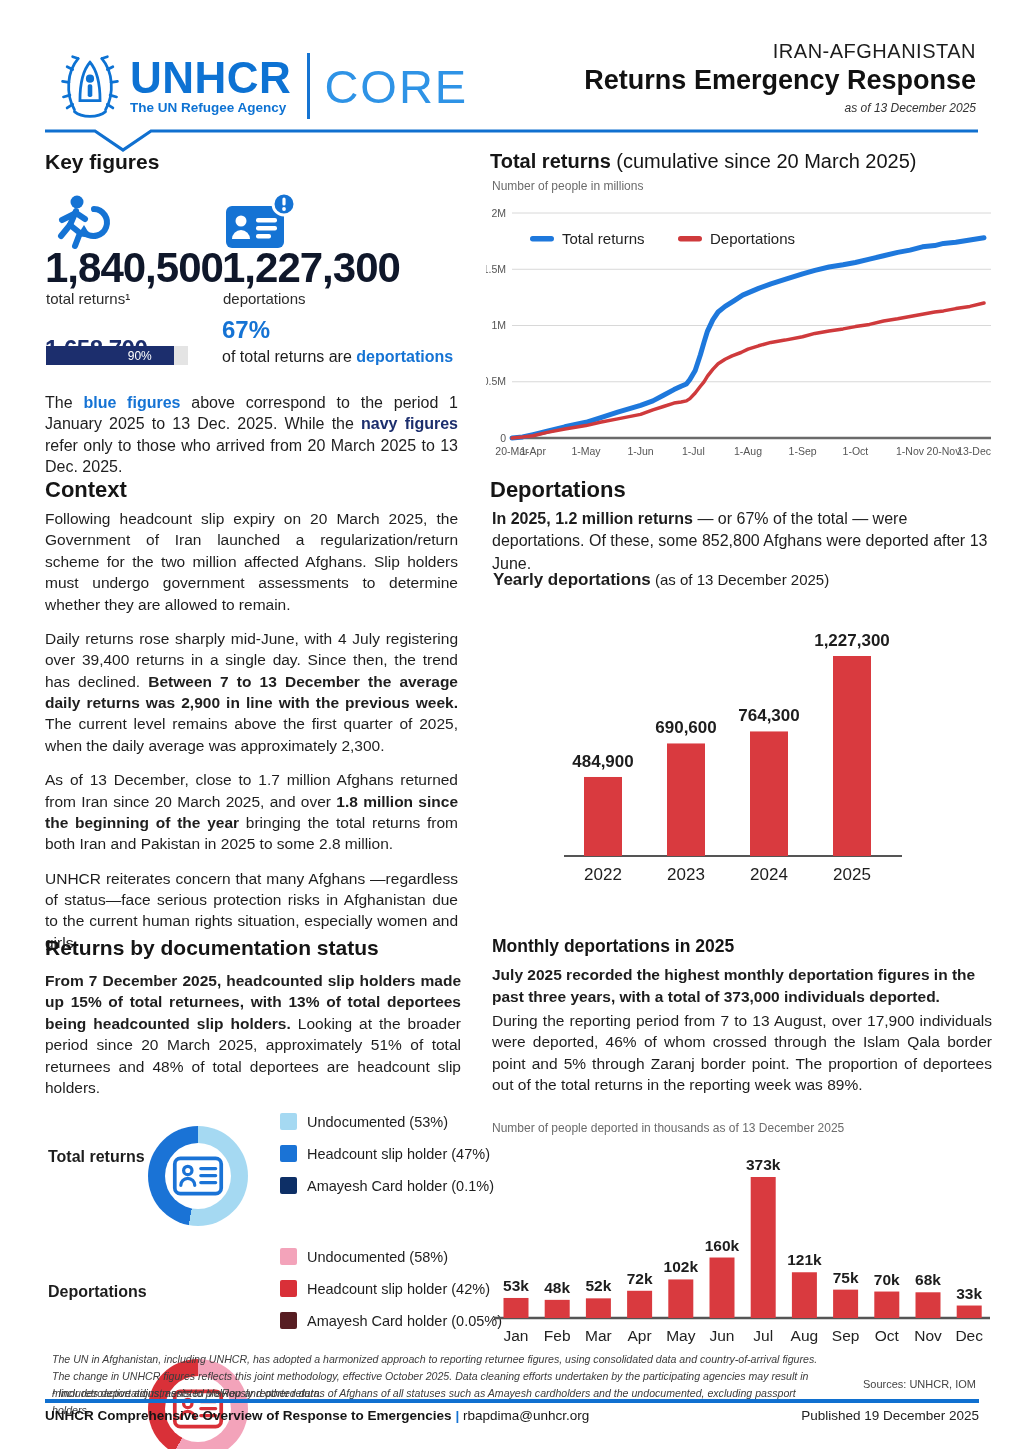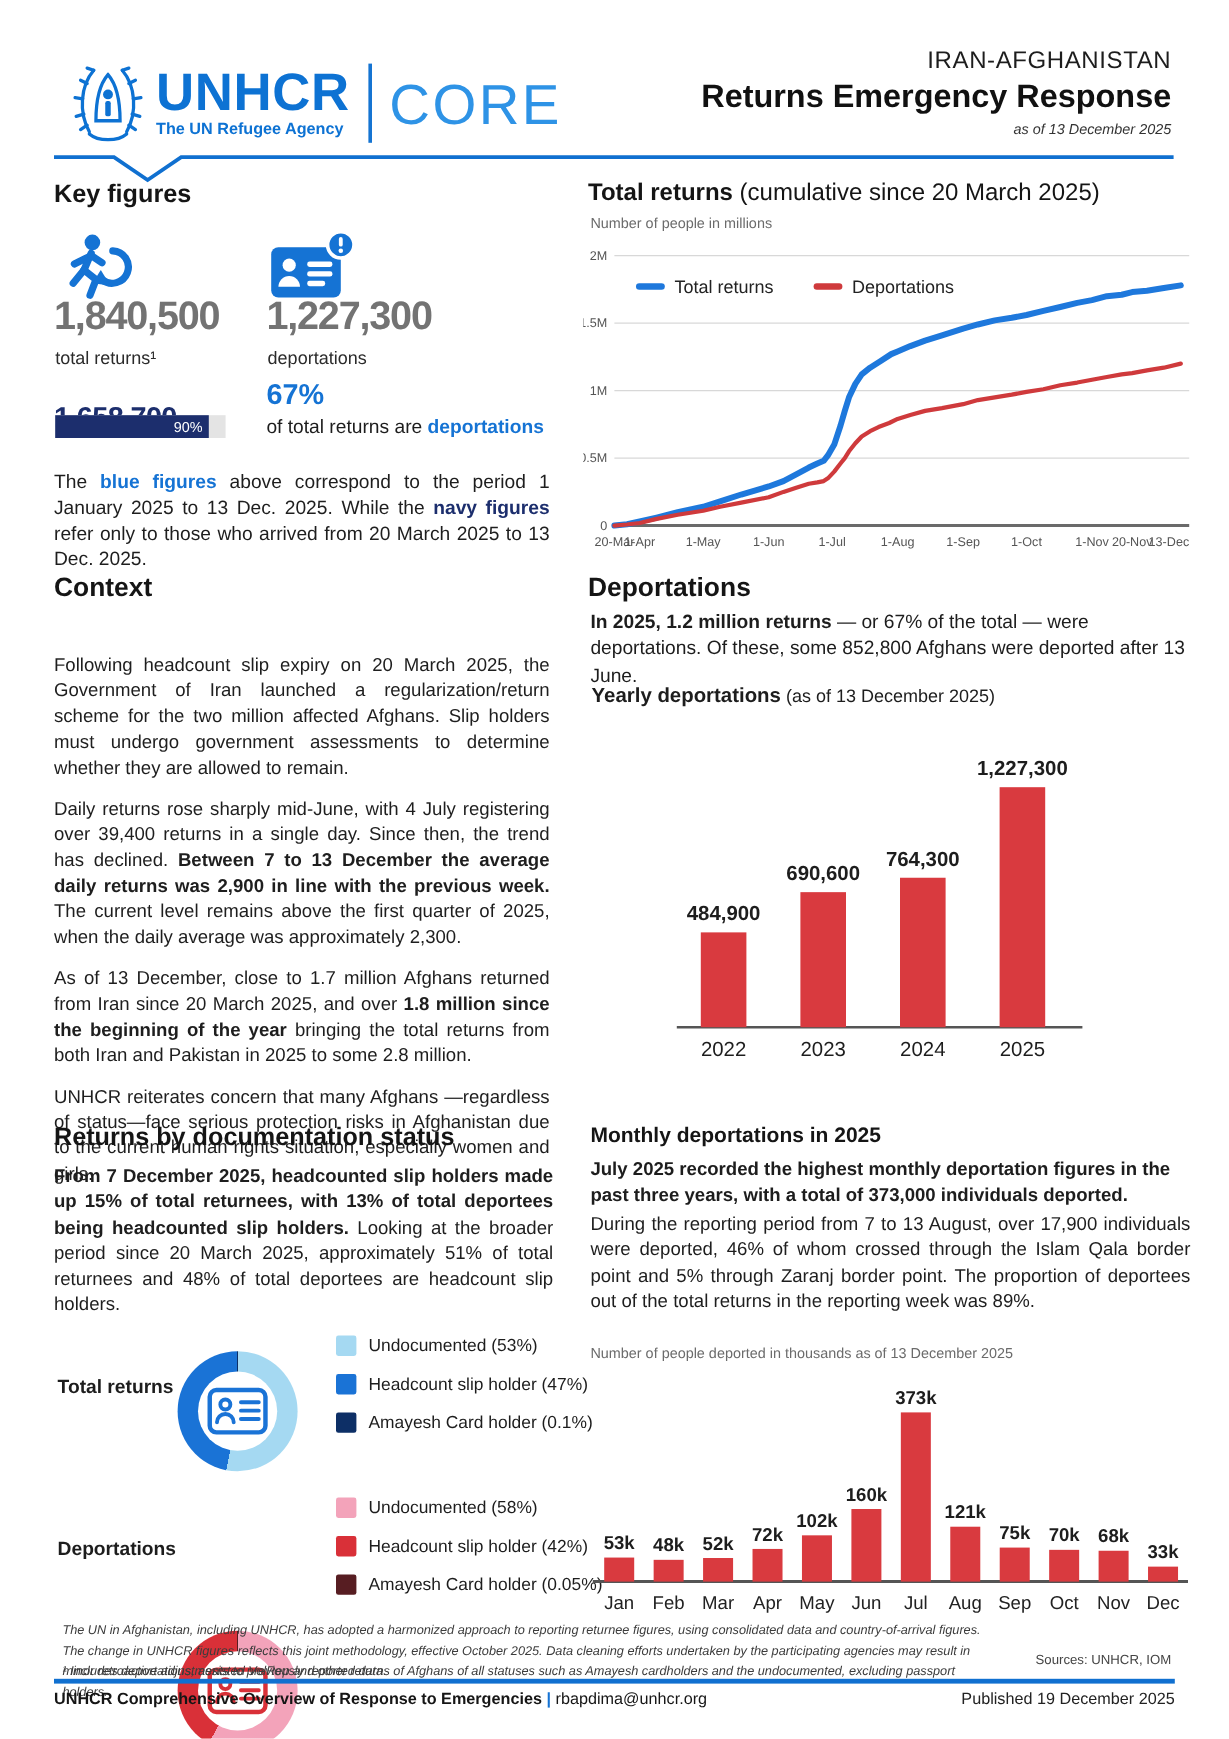--- a/index.html
+++ b/index.html
@@ -16,27 +16,27 @@
   .core-word { font-size:47px; font-weight:500; color:#2e93e6; letter-spacing:2px; }
   .header-titles { position:absolute; right:48px; top:40px; text-align:right; }
   .kicker { font-size:20px; font-weight:400; color:#1d1d1d; letter-spacing:0.5px; }
   .doc-title { font-size:27px; font-weight:700; color:#111; margin-top:2px; }
   .doc-date { font-size:12px; font-style:italic; color:#333; margin-top:5px; }
 
   h2.section { font-size:21px; font-weight:700; color:#151515; }
   .abs { position:absolute; }
 
   
-  .bignum { font-size:33px; font-weight:700; color:#737373; letter-spacing:-1px; }
+  .bignum { font-size:42px; font-weight:700; color:#0f172a; letter-spacing:-1px; }
   .stat-label { font-size:15px; color:#2b2b2b; }
   .navy-num { font-size:24px; font-weight:700; color:#1c2e6d; letter-spacing:-0.5px; }
   .pct-num { font-size:24px; font-weight:700; color:#1573d4; }
   .bar-track { width:142px; height:19px; background:#e4e4e4; position:relative; }
   .bar-fill { height:100%; background:#1c2e6d; display:flex; align-items:center; justify-content:flex-end; }
-  .bar-fill span { color:#fff; font-size:12px; padding-right:5px; }
+  .bar-fill span { color:#fff; font-size:12px; padding-right:22px; }
   .body-text { font-size:16px; line-height:1.33; text-align:justify; color:#1e1e1e; }
   .ctx-text { font-size:15.5px; line-height:1.38; text-align:justify; color:#1e1e1e; }
   .ctx-text p { margin-bottom:13px; }
 
   
   .chart-title { font-size:20px; color:#151515; }
   .chart-title b { font-weight:700; }
   .chart-sub { font-size:12px; color:#6b6b6b; }
   svg text { font-family:"Liberation Sans", sans-serif; }
 
@@ -132,21 +132,21 @@
         <span>90%</span>
       </div>
   </div>
 
   <div class="pct-num abs" style="left:222px; top:316px;">67%</div>
   <div class="abs" style="left:222px; top:348px; width:245px; font-size:16px;"><span>of total returns are </span><span style="font-weight: 700; color: rgb(21, 115, 212);">deportations</span></div>
 
   <div class="body-text abs" style="left:45px; top:392px; width:413px;"><span>The </span><span style="font-weight: 700; color: rgb(21, 115, 212);">blue figures</span><span> above correspond to the period 1 January 2025 to 13 Dec. 2025. While the </span><span style="font-weight: 700; color: rgb(28, 46, 109);">navy figures</span><span> refer only to those who arrived from 20 March 2025 to 13 Dec. 2025.</span></div>
 
   <h2 class="section abs" style="left:45px; top:477px; font-size:22px;">Context</h2>
-  <div class="ctx-text abs" style="left:45px; top:508px; width:413px;margin-top:36px;" id="context-paras">
+  <div class="ctx-text abs" style="left:45px; top:508px; width:413px;" id="context-paras">
       <p><span>Following headcount slip expiry on 20 March 2025, the Government of Iran launched a regularization/return scheme for the two million affected Afghans. Slip holders must undergo government assessments to determine whether they are allowed to remain.</span></p>
       <p><span>Daily returns rose sharply mid-June, with 4 July registering over 39,400 returns in a single day. Since then, the trend has declined. </span><span style="font-weight: 700;">Between 7 to 13 December the average daily returns was 2,900 in line with the previous week.</span><span> The current level remains above the first quarter of 2025, when the daily average was approximately 2,300.</span></p>
       <p><span>As of 13 December, close to 1.7 million Afghans returned from Iran since 20 March 2025, and over </span><span style="font-weight: 700;">1.8 million since the beginning of the year</span><span> bringing the total returns from both Iran and Pakistan in 2025 to some 2.8 million.</span></p>
       <p><span>UNHCR reiterates concern that many Afghans —regardless of status—face serious protection risks in Afghanistan due to the current human rights situation, especially women and girls.</span></p>
     </div>
 
   <div class="chart-title abs" style="left:490px; top:150px;">
     <b>Total returns</b><span> (cumulative since 20 March 2025)</span>
   </div>
   <div class="chart-sub abs" style="left:492px; top:179px;">Number of people in millions</div>

